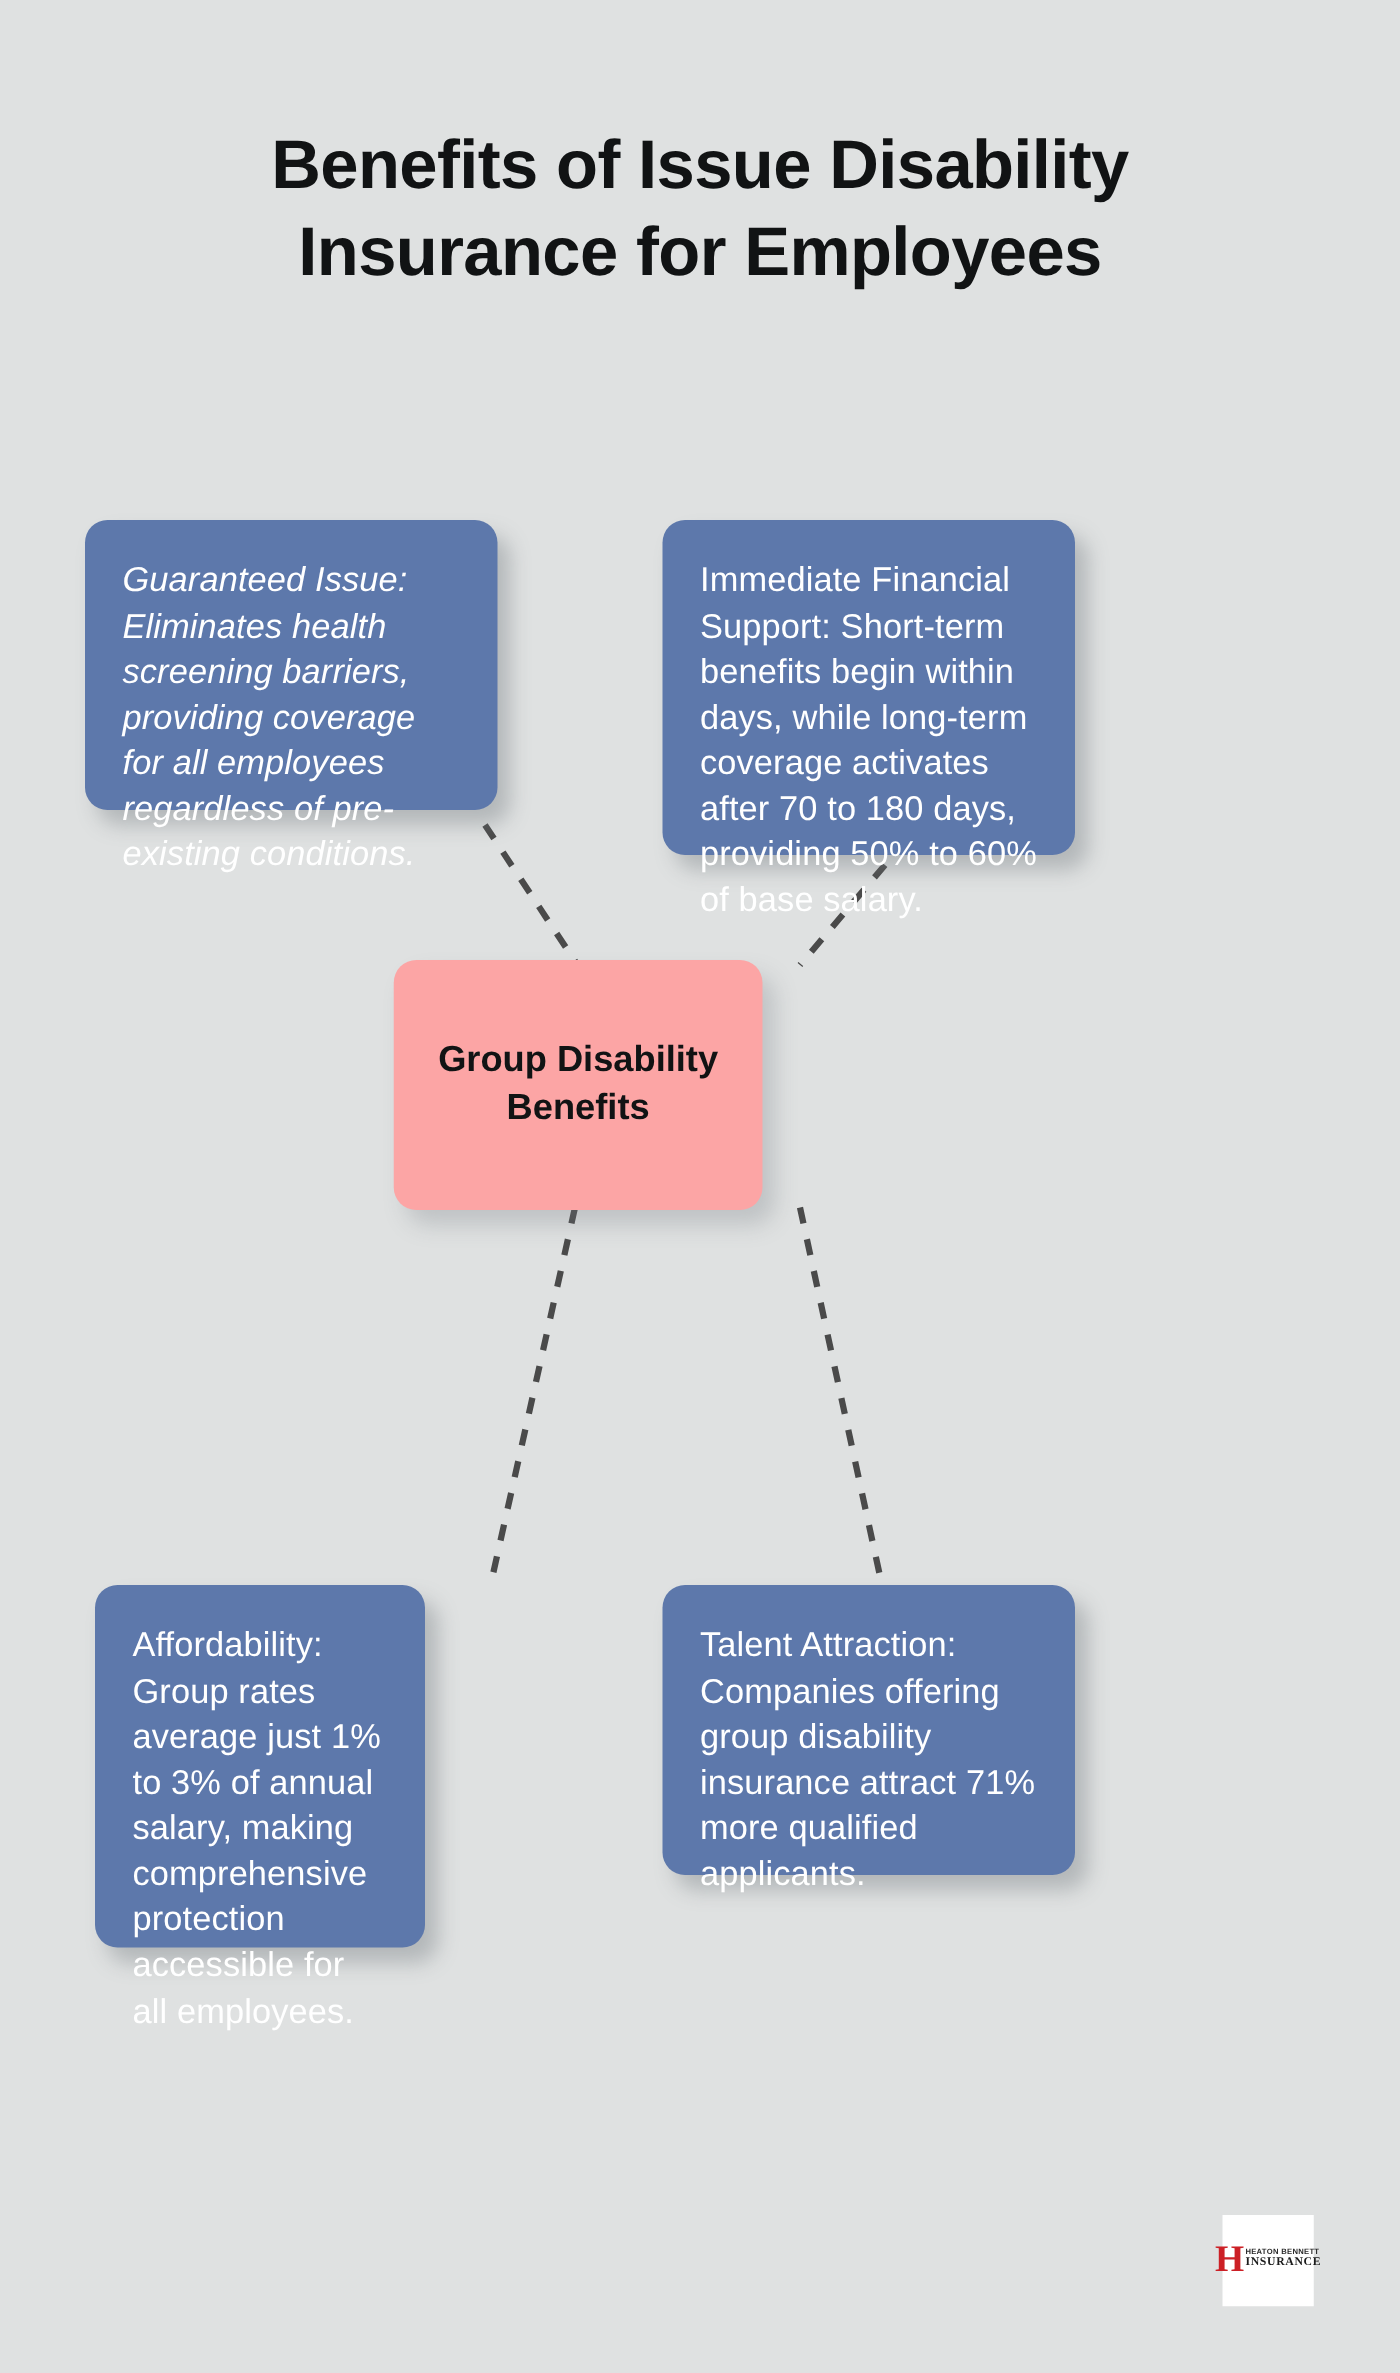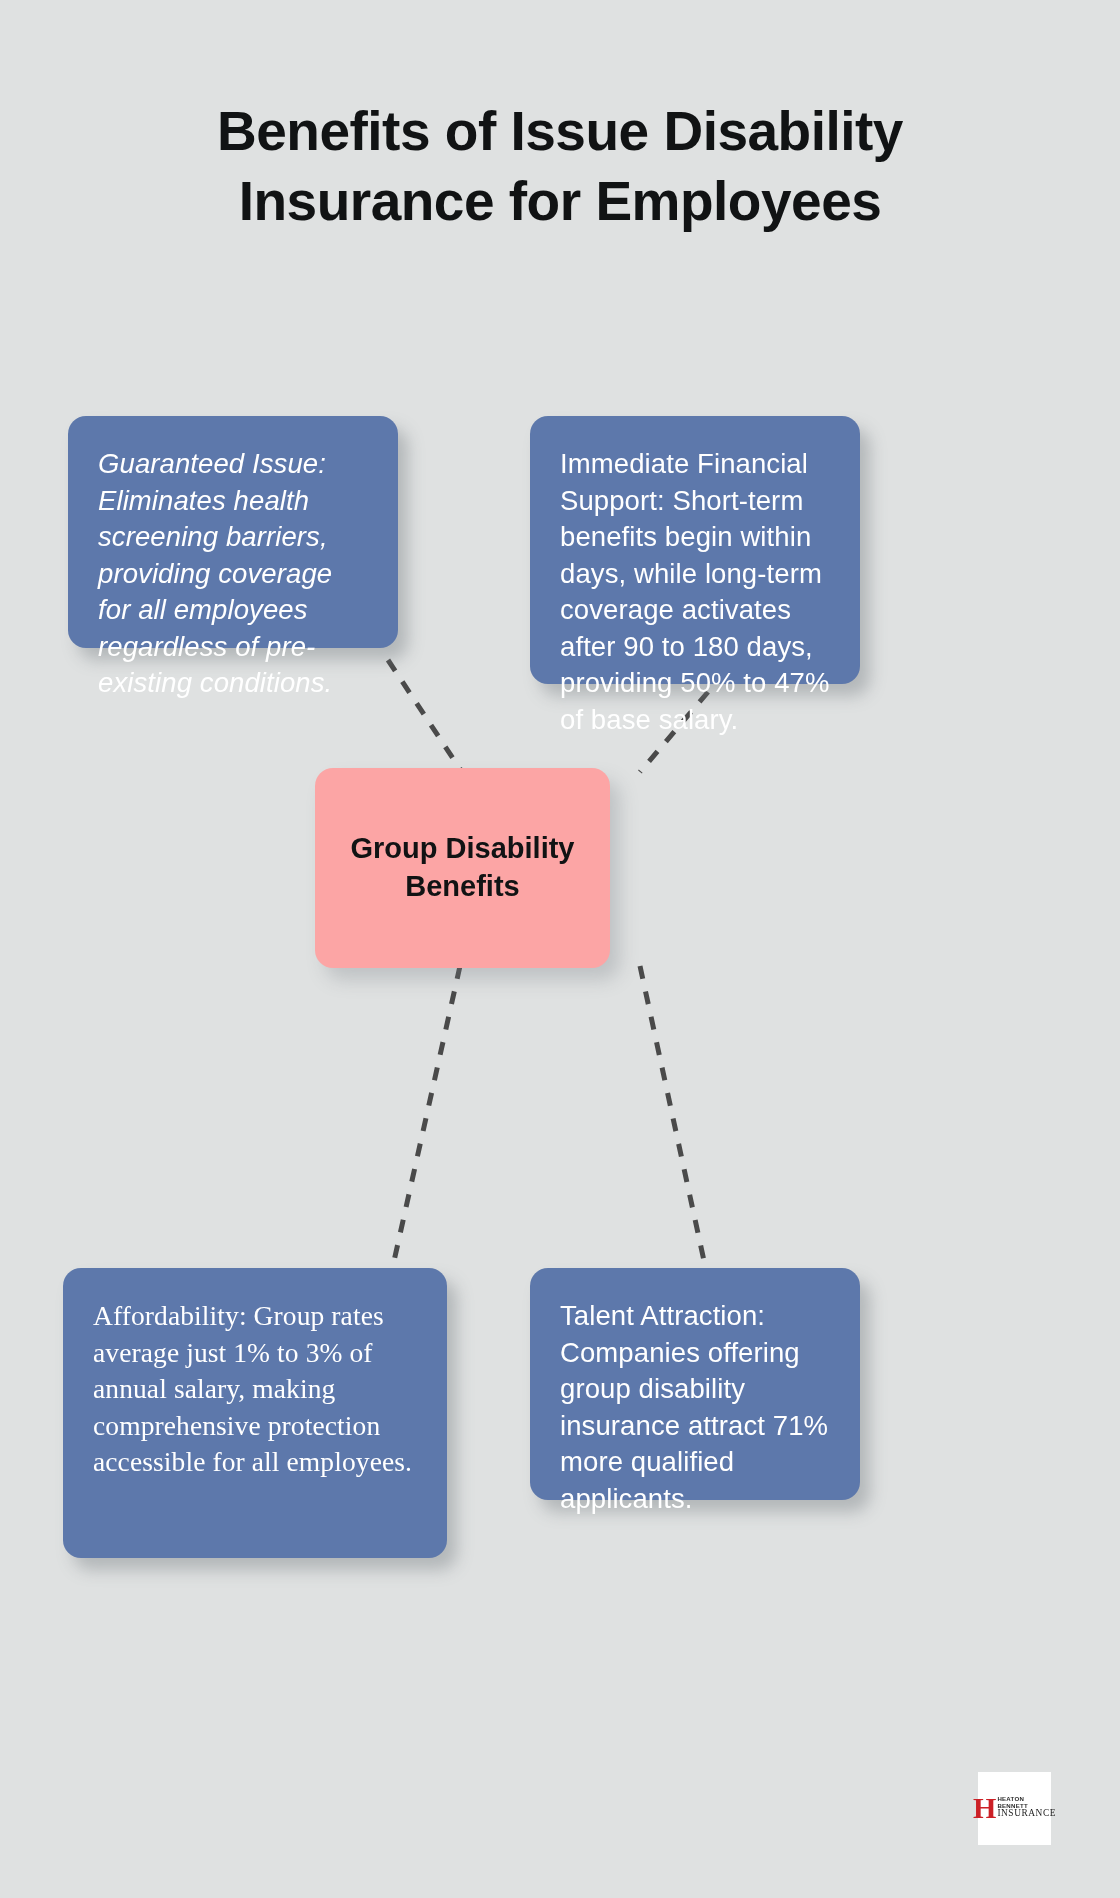--- a/index.html
+++ b/index.html
@@ -59,21 +59,21 @@
   .card p {
     font-size: 27.5px;
     line-height: 1.33;
     font-weight: 400;
     color: #ffffff;
     letter-spacing: 0.1px;
   }
 
   #card-top-left     { left: 68px;  top: 416px;  width: 330px; height: 232px; font-style: italic; }
   #card-top-right    { left: 530px; top: 416px;  width: 330px; height: 268px; }
-  #card-bottom-left  { left: 63px;  top: 1268px; width: 384px; height: 290px; font-family: Liberation Serif, serif; }
+  #card-bottom-left  { left: 76px;  top: 1268px; width: 264px; height: 290px; }
   #card-bottom-right { left: 530px; top: 1268px; width: 330px; height: 232px; }
 
   
   #center-node {
     position: absolute;
     left: 315px;
     top: 768px;
     width: 295px;
     height: 200px;
     background: #fca5a5;
@@ -132,21 +132,21 @@
     font-family: "Liberation Sans", "DejaVu Sans", sans-serif;
     font-size: 6.1px;
     font-weight: 700;
     letter-spacing: 0.25px;
     color: #2b2b2b;
   }
 
   .logo-bottom {
     font-family: "Liberation Serif", "DejaVu Serif", serif;
     font-size: 9.4px;
-    font-weight: 400;
+    font-weight: 700;
     letter-spacing: 0.55px;
     color: #1c1c1c;
   }
 </style>
 </head>
 <body>
 
 <div id="infographic">
 
   <h1 class="title">Benefits of Issue Disability Insurance for Employees</h1>
@@ -156,21 +156,21 @@
     <line x1="708" y1="692" x2="640" y2="772" stroke="#4a4a4a" stroke-width="5" stroke-dasharray="13 13" stroke-linecap="butt"></line>
     <line x1="460" y1="966" x2="392" y2="1270" stroke="#4a4a4a" stroke-width="5" stroke-dasharray="13 13" stroke-linecap="butt"></line>
     <line x1="640" y1="966" x2="706" y2="1270" stroke="#4a4a4a" stroke-width="5" stroke-dasharray="13 13" stroke-linecap="butt"></line>
   </svg>
 
   <div class="card" id="card-top-left">
     <p>Guaranteed Issue: Eliminates health screening barriers, providing coverage for all employees regardless of pre-existing conditions.</p>
   </div>
 
   <div class="card" id="card-top-right">
-    <p>Immediate Financial Support: Short-term benefits begin within days, while long-term coverage activates after 90 to 180 days, providing 50% to 47% of base salary.</p>
+    <p>Immediate Financial Support: Short-term benefits begin within days, while long-term coverage activates after 70 to 180 days, providing 50% to 60% of base salary.</p>
   </div>
 
   <div id="center-node">
     <span class="center-label">Group Disability Benefits</span>
   </div>
 
   <div class="card" id="card-bottom-left">
     <p>Affordability: Group rates average just 1% to 3% of annual salary, making comprehensive protection accessible for all employees.</p>
   </div>
 

